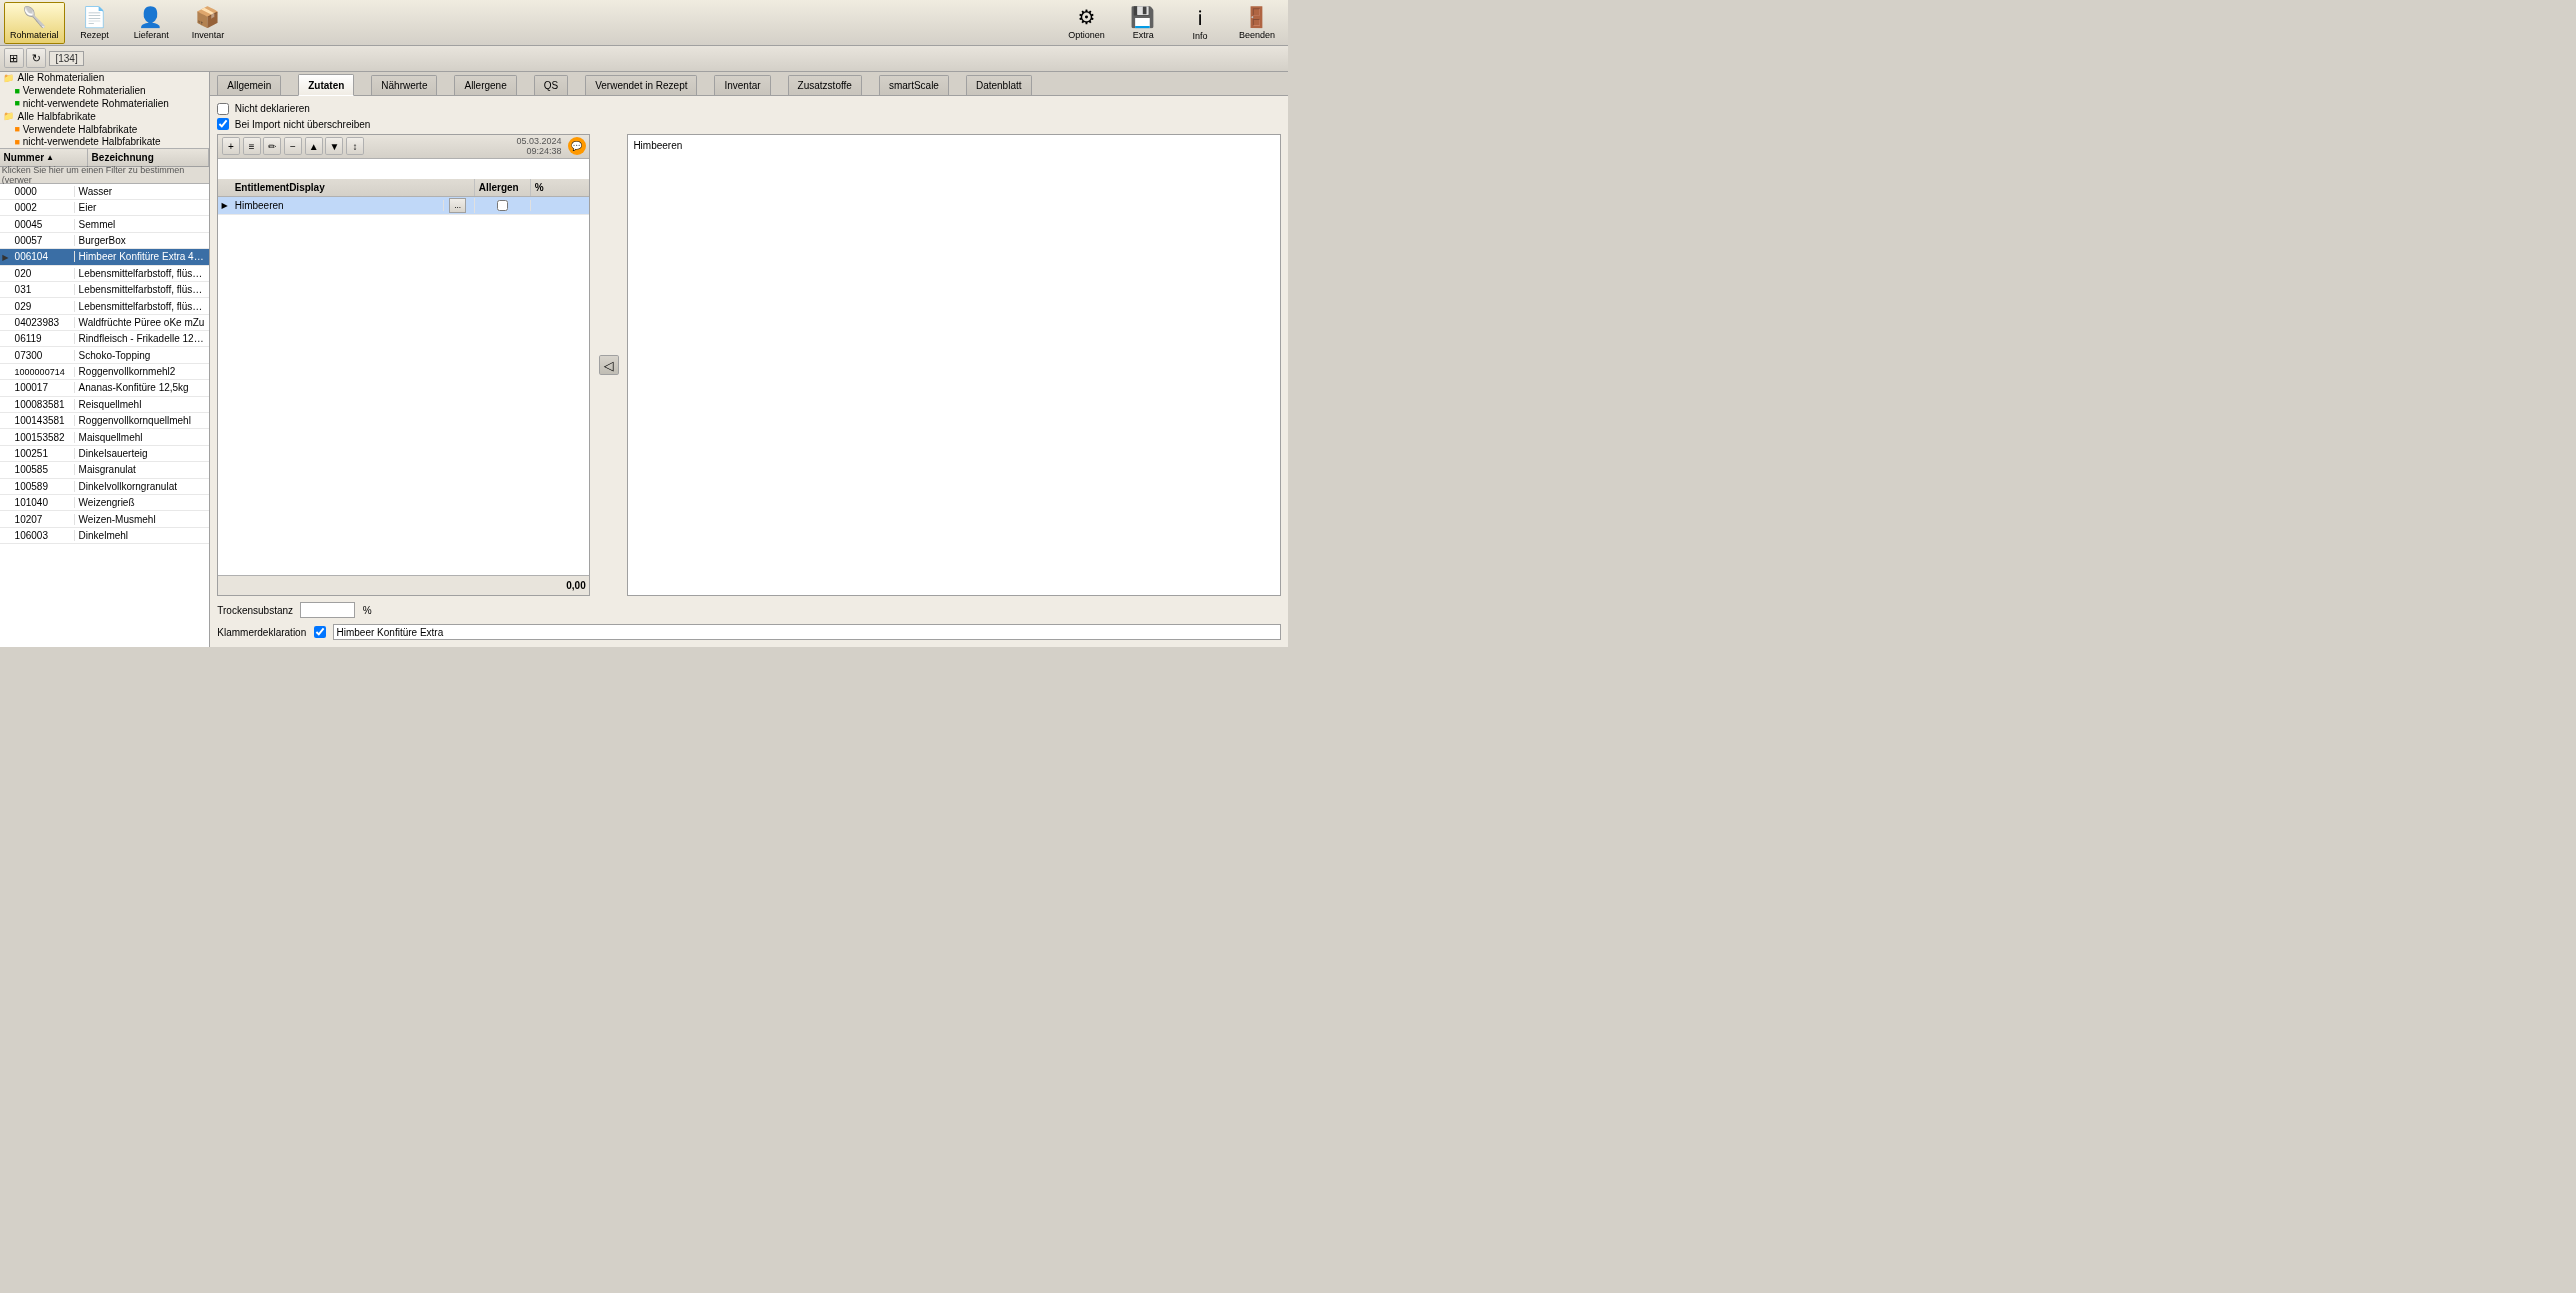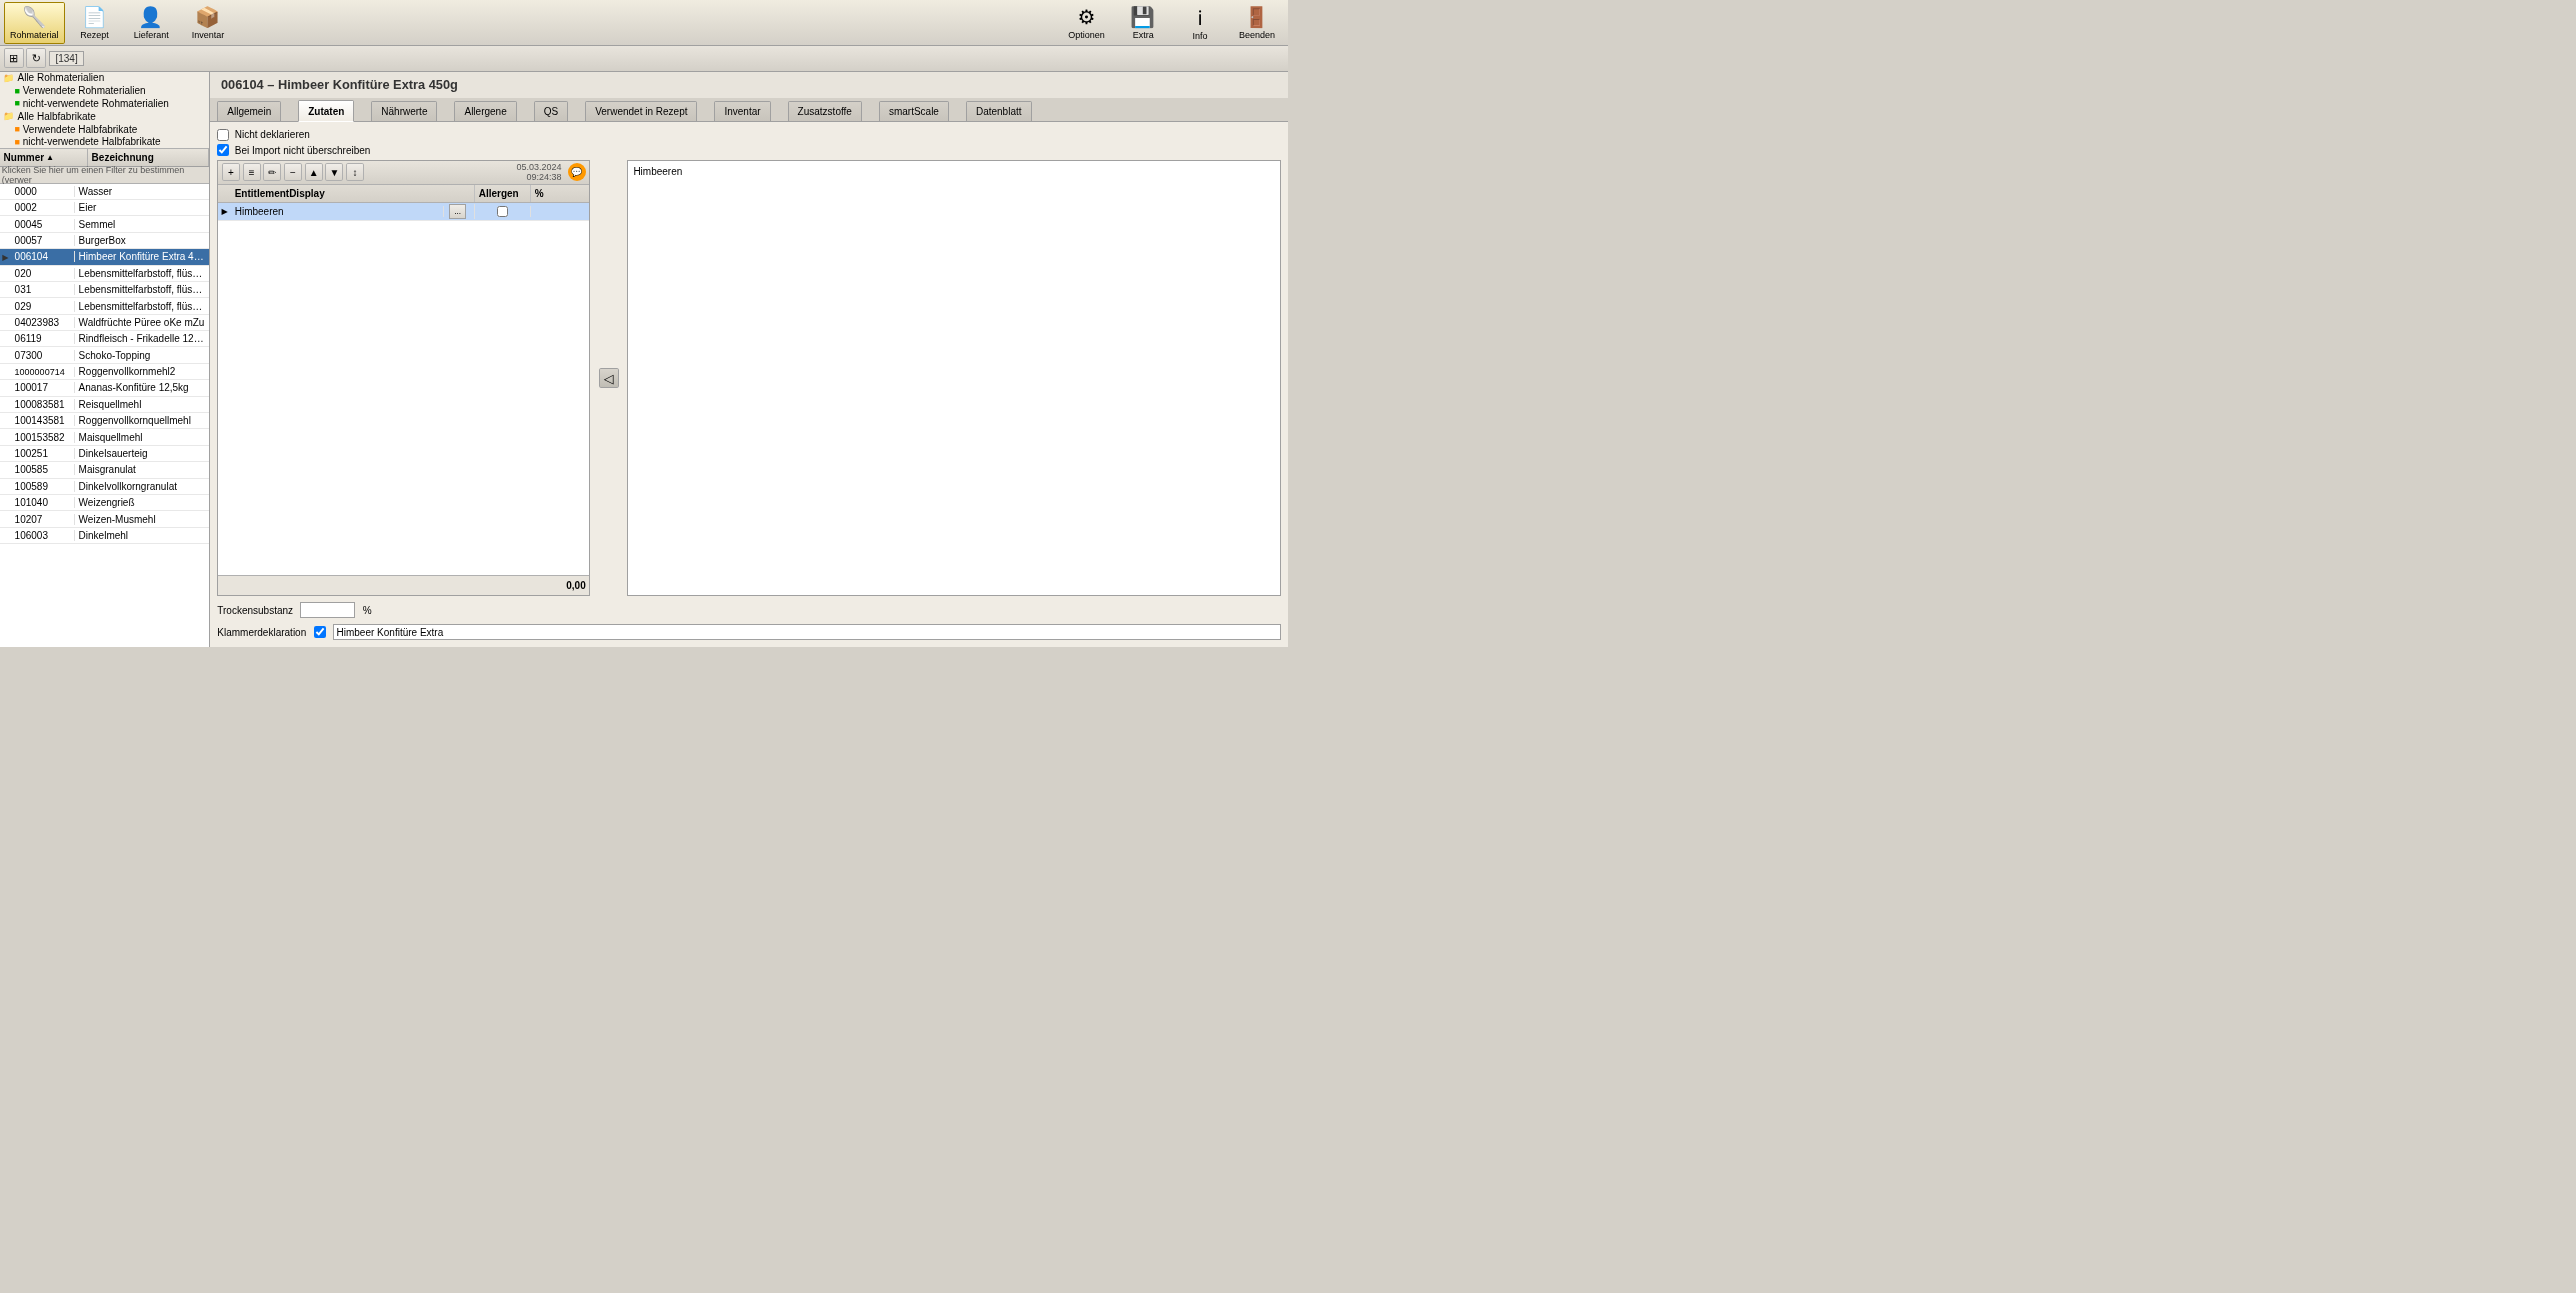--- a/index.html
+++ b/index.html
@@ -264,20 +264,21 @@
       font-size: 9px;
       cursor: pointer;
     }
     
     .zutaten-table { flex: 1; overflow-y: auto; }
     .zt-header {
       display: flex;
       background: linear-gradient(to bottom, #e0dcd4, #d4d0c8);
       border-bottom: 0.9px solid #b0b0b0;
       height: 18px;
+      margin-top: 20px;
     }
     .zt-col {
       padding: 0.9px 3.6px;
       font-size: 10px;
       font-weight: bold;
       border-right: 0.9px solid #c0c0c0;
       display: flex;
       align-items: center;
     }
     .zt-row {
@@ -583,21 +584,20 @@
           <span class="list-cell cell-nr">106003</span>
           <span class="list-cell cell-bez">Dinkelmehl</span>
         </div>
 
       </div>
     </div>
   </div>
 
   <div class="right-panel">
 
-    <div class="record-title">006104 – Himbeer Konfitüre Extra 450g</div>
 
     <div class="tabs-bar">
       <div class="tab">Allgemein</div>
       <div class="tab active">Zutaten</div>
       <div class="tab">Nährwerte</div>
       <div class="tab">Allergene</div>
       <div class="tab">QS</div>
       <div class="tab">Verwendet in Rezept</div>
       <div class="tab">Inventar</div>
       <div class="tab">Zusatzstoffe</div>

